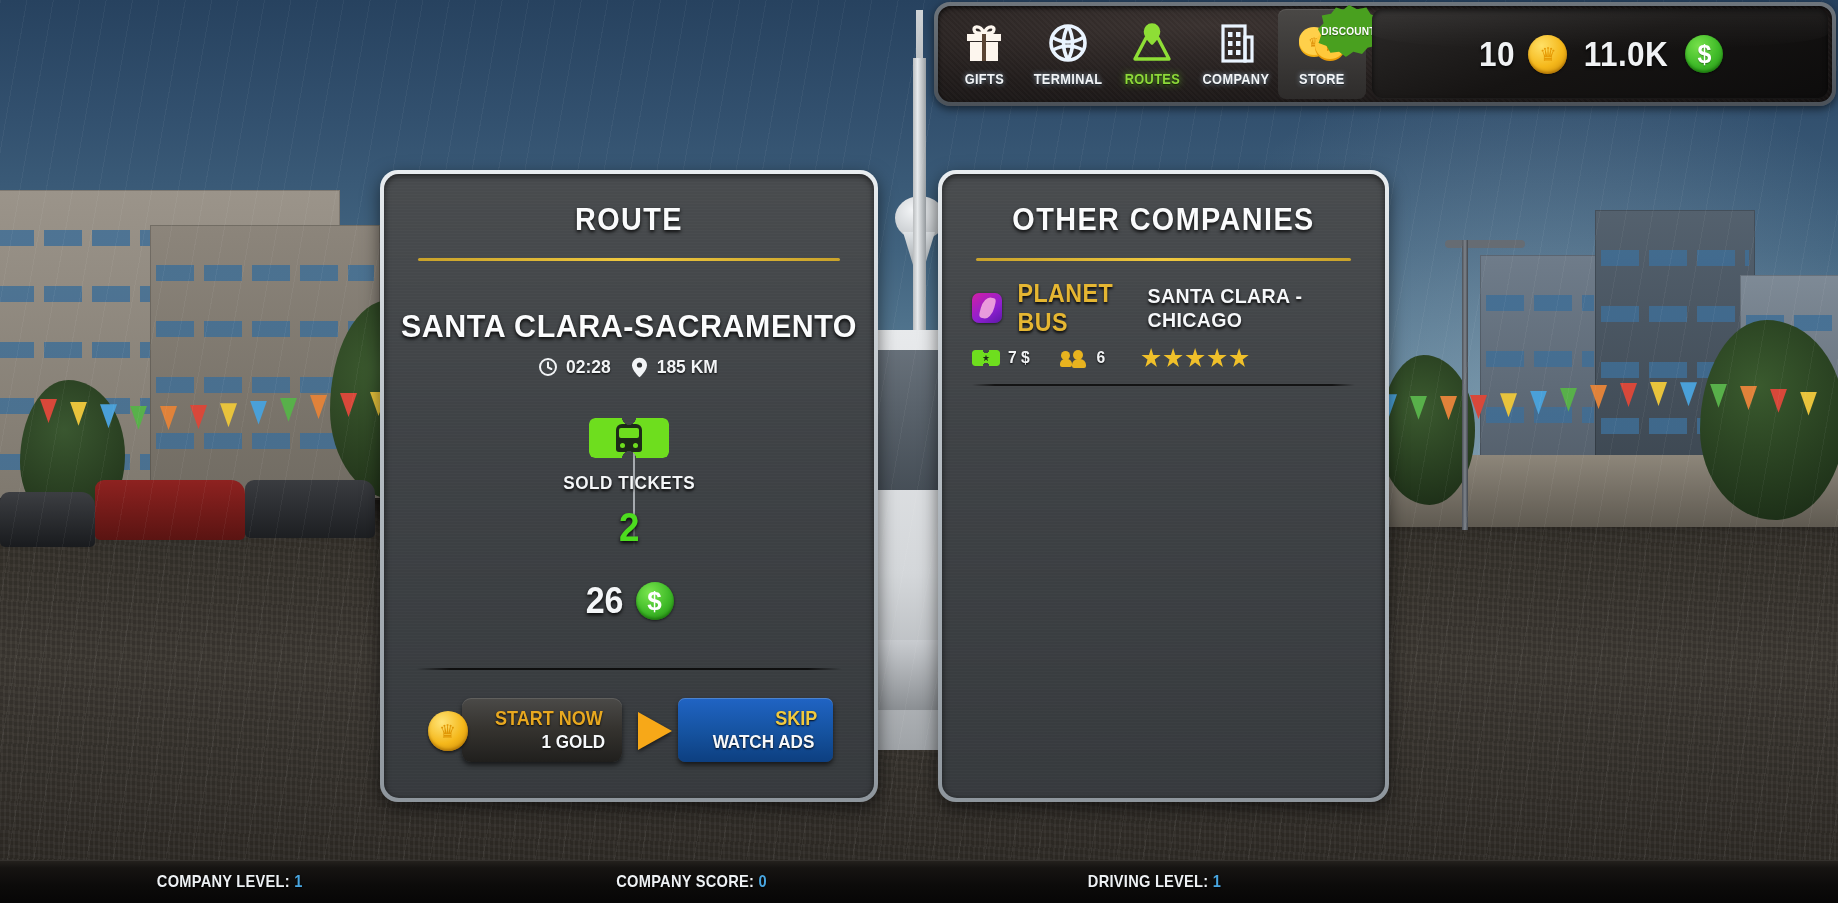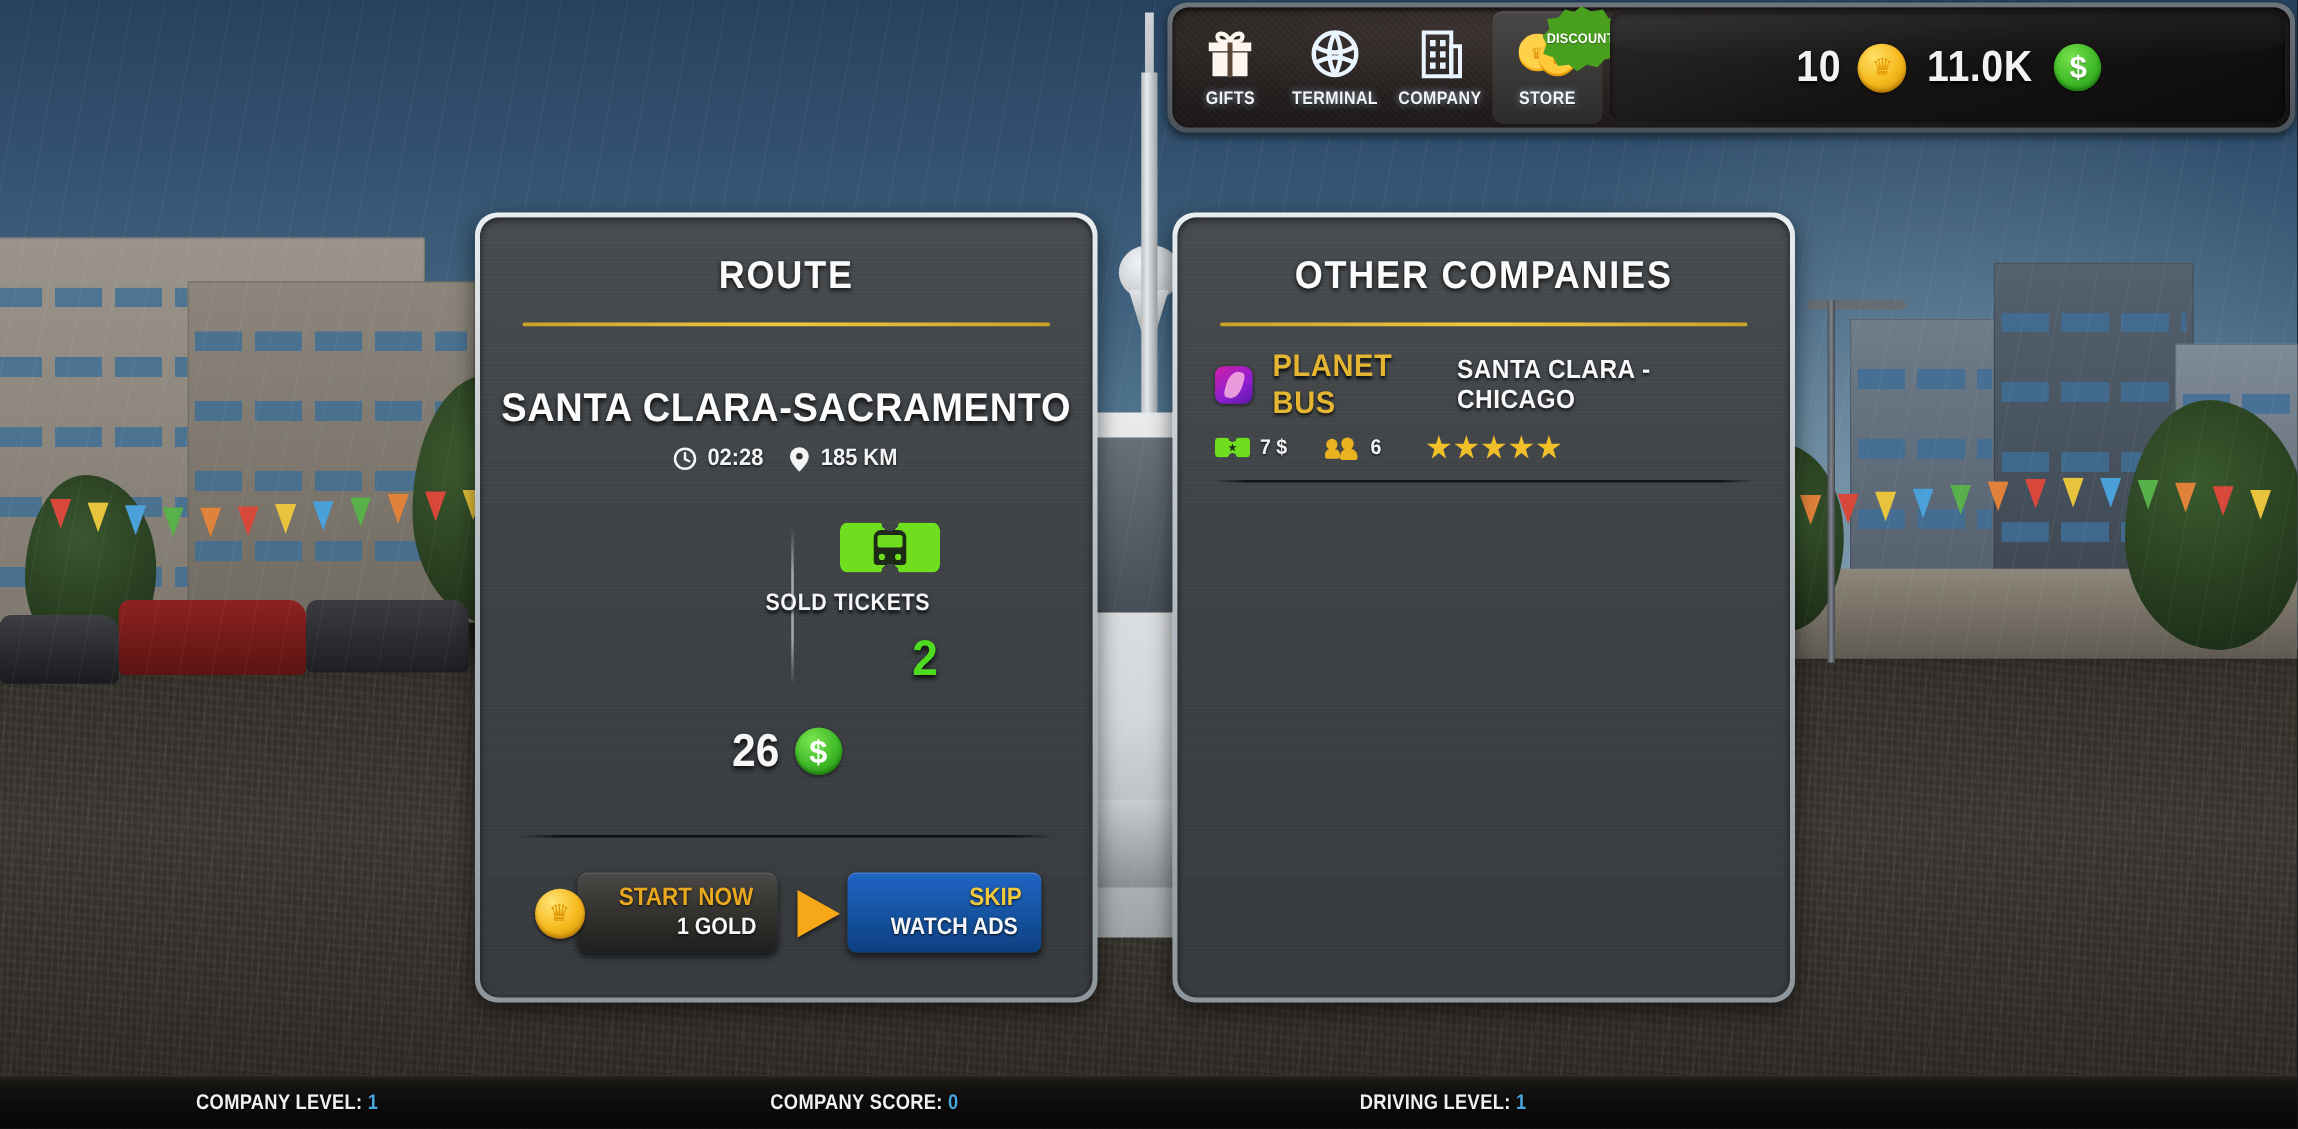--- a/index.html
+++ b/index.html
@@ -254,21 +254,21 @@
     background:rgba(34,36,39,.80);
     position:relative; overflow:hidden;
     box-shadow:inset 0 2px 6px rgba(0,0,0,.6);
   }
   .panel-inner::before{
     content:""; position:absolute; inset:0;
     background:repeating-linear-gradient(0deg, rgba(255,255,255,.012) 0 1px, rgba(0,0,0,.015) 1px 3px);
     pointer-events:none;
   }
   #panel-route{ left:380px; top:170px; width:498px; height:632px; }
-  #panel-companies{ left:938px; top:170px; width:498px; height:632px; }
+  #panel-companies{ left:938px; top:170px; width:451px; height:632px; }
 
   .panel-title{
     text-align:center; margin-top:28px;
     font-size:31px; font-weight:bold; color:#fafbfc;
     letter-spacing:1.5px; transform:scaleX(.93);
     text-shadow:0 2px 4px rgba(0,0,0,.9);
     position:relative; z-index:2;
   }
   .title-rule{
     height:3px; margin:20px 34px 0 34px; border-radius:2px;
@@ -290,21 +290,21 @@
   .meta-chunk{ display:flex; align-items:center; gap:6px; }
   .meta-chunk span{
     font-size:19px; font-weight:bold; color:#f2f4f6;
     transform:scaleX(.92); text-shadow:0 1px 2px rgba(0,0,0,.9);
   }
 
   .stats-row{
     display:flex; margin-top:40px; position:relative; z-index:2;
     align-items:flex-start; justify-content:center;
   }
-  .stat-col{ width:50%; display:flex; flex-direction:column; align-items:flex-end; }
+  .stat-col{ width:50%; display:flex; flex-direction:column; align-items:center; }
   .stat-divider{
     position:absolute; left:249px; top:4px; width:2px; height:126px;
     background:linear-gradient(180deg,rgba(200,205,210,0),rgba(200,205,210,.75) 30%,rgba(200,205,210,.75) 70%,rgba(200,205,210,0));
   }
   .ticket-icon{
     width:80px; height:40px; position:relative;
     background:#6ede1e; border-radius:6px;
     -webkit-mask-image:radial-gradient(circle 7px at 50% 0,transparent 98%,#000 100%),
       radial-gradient(circle 7px at 50% 100%,transparent 98%,#000 100%);
     -webkit-mask-composite:source-in; mask-composite:intersect;
@@ -606,20 +606,31 @@
             <path d="M7 29 Q22 21 37 29"></path>
             <path d="M22 5 Q13 22 22 39"></path>
             <path d="M22 5 Q31 22 22 39"></path>
           </g>
         </svg>
       </div>
       <div class="nav-label">TERMINAL</div>
     </div>
 
 
+    <div class="nav-item active">
+      <div class="nav-icon">
+        <svg width="46" height="44" viewBox="0 0 46 44">
+          <g fill="none" stroke="#8ede36" stroke-width="3.4" stroke-linejoin="round">
+            <path d="M6 38 L17 17 L29 17 L40 38 Z"></path>
+            <path d="M23 4 a6.6 6.6 0 0 1 6.6 6.6 c0 5-6.6 11.4-6.6 11.4 s-6.6-6.4-6.6-11.4 A6.6 6.6 0 0 1 23 4Z" fill="#8ede36"></path>
+          </g>
+        </svg>
+      </div>
+      <div class="nav-label">ROUTES</div>
+    </div>
 
 
     <div class="nav-item">
       <div class="nav-icon">
         <svg width="44" height="44" viewBox="0 0 44 44">
           <g fill="none" stroke="#eaf4ff" stroke-width="3.2">
             <rect x="9" y="5" width="22" height="35"></rect>
             <rect x="31" y="16" width="7" height="24"></rect>
           </g>
           <g fill="#eaf4ff">

